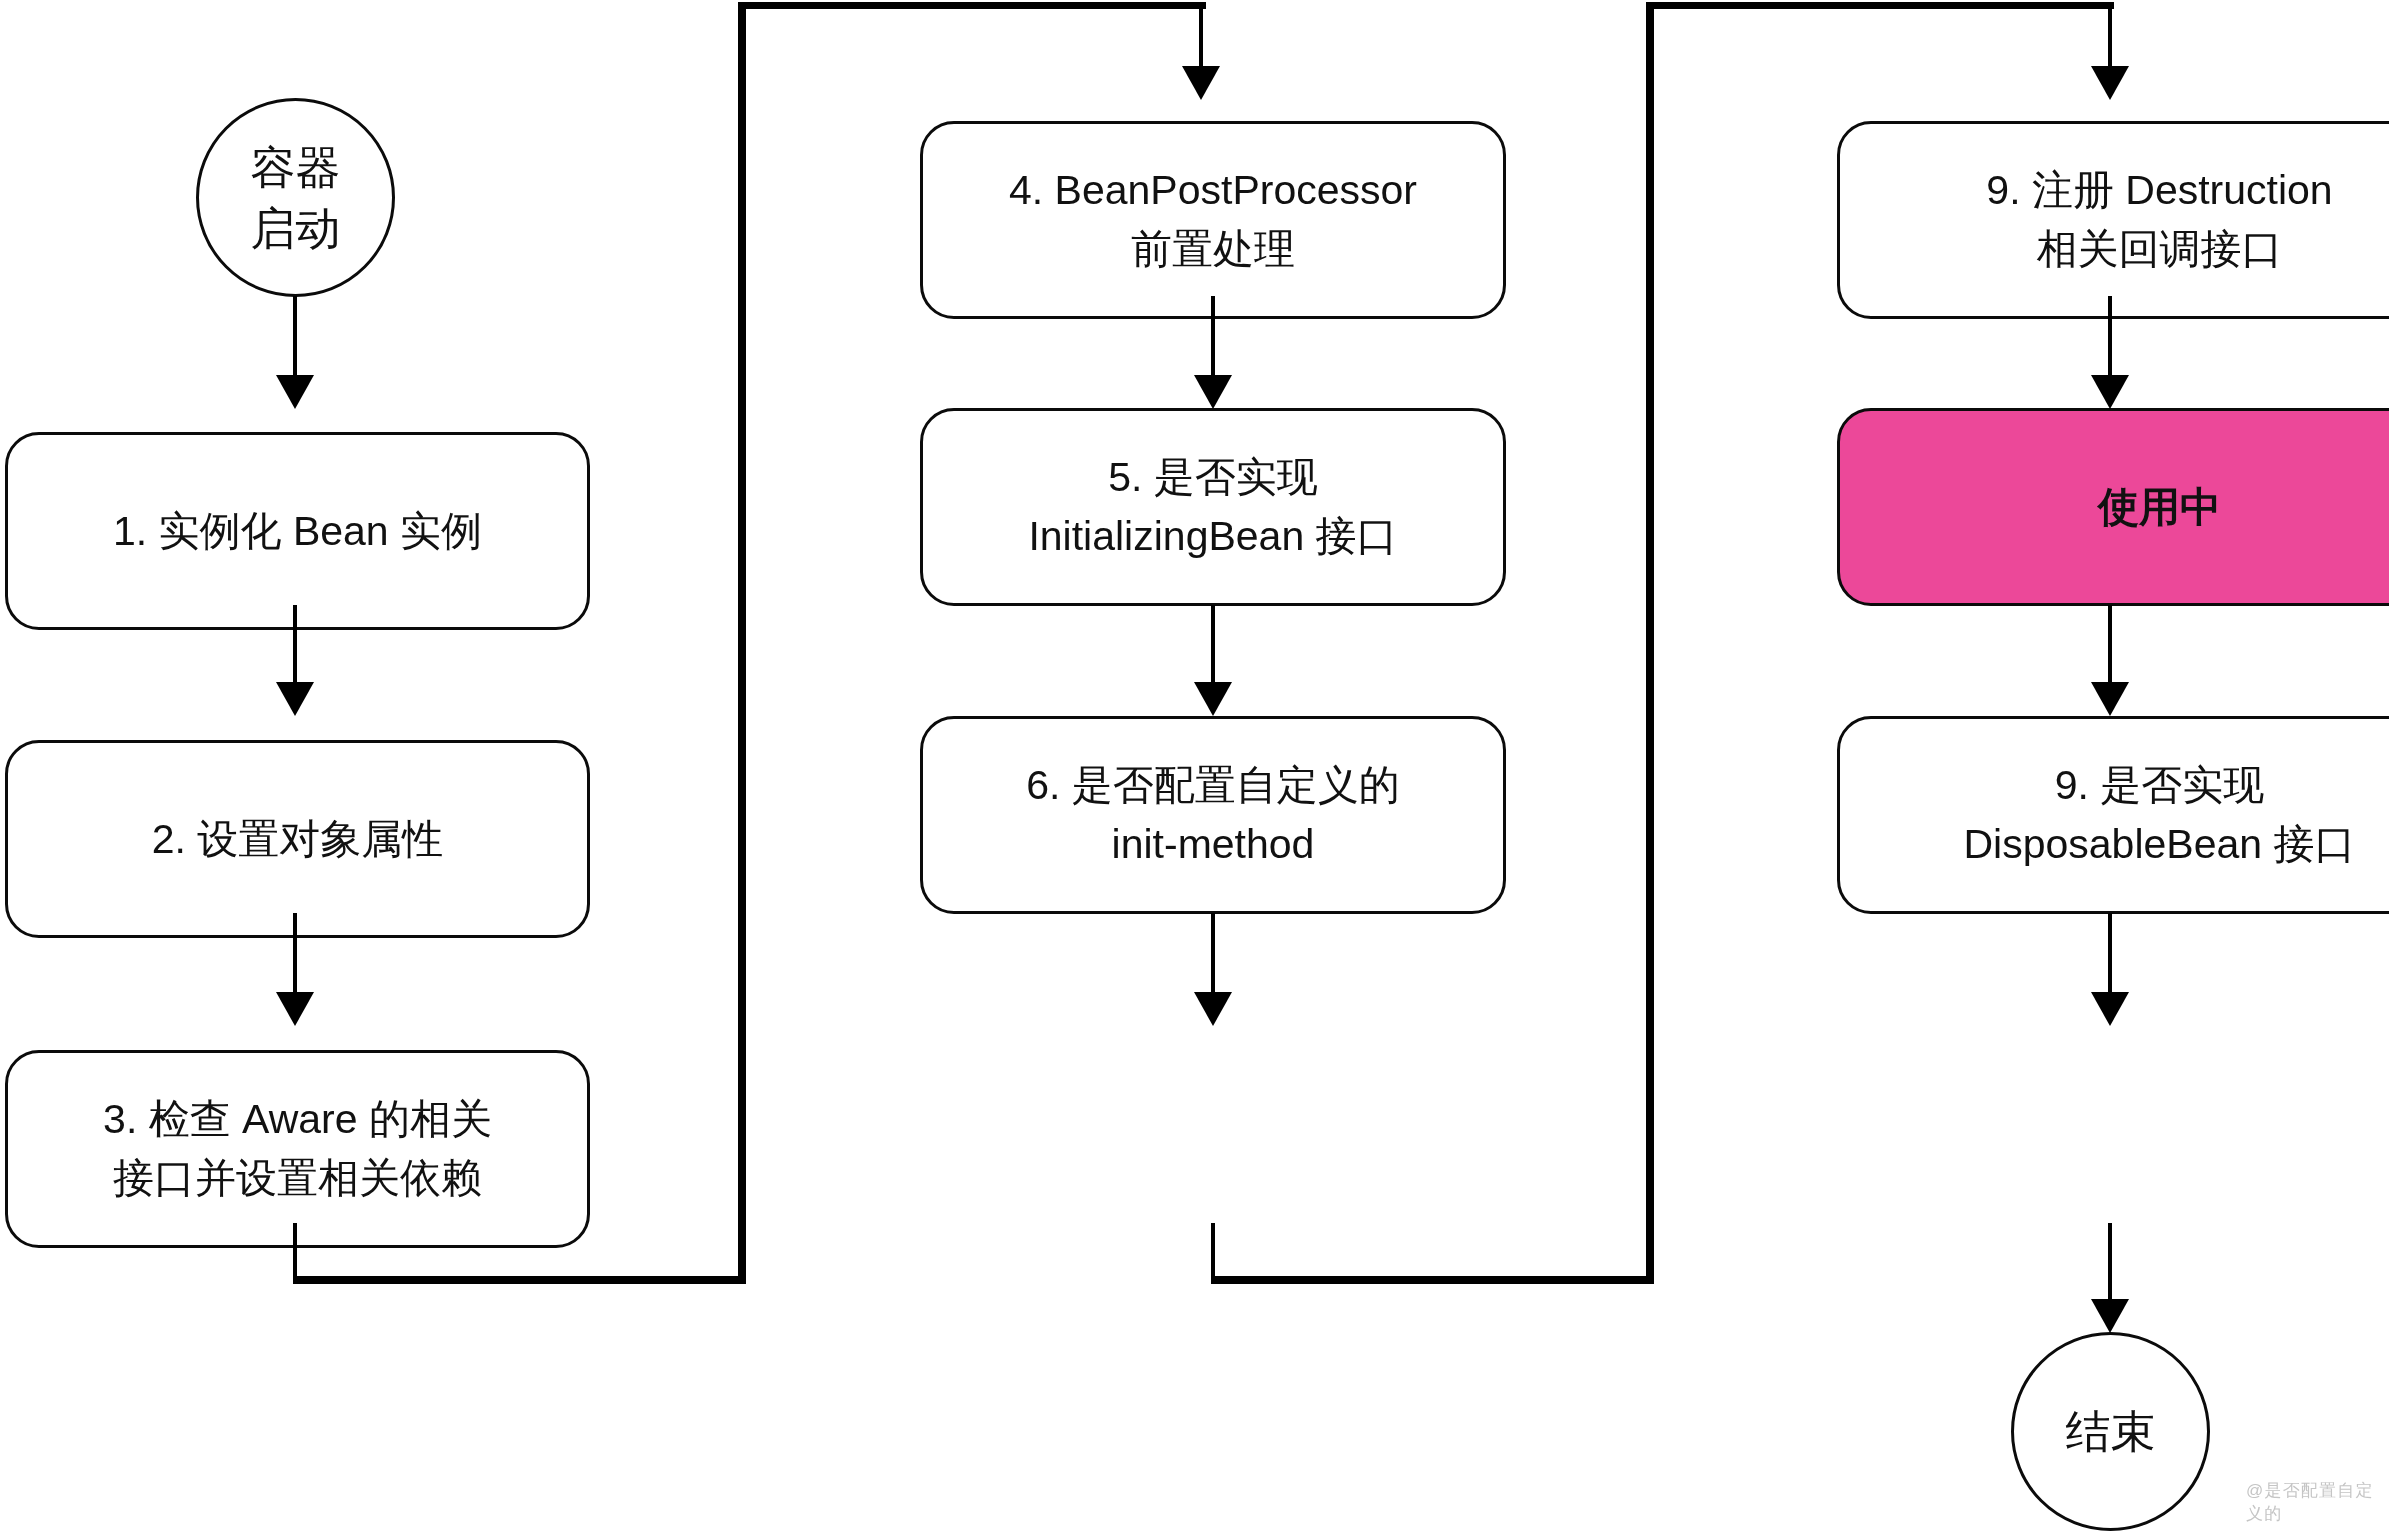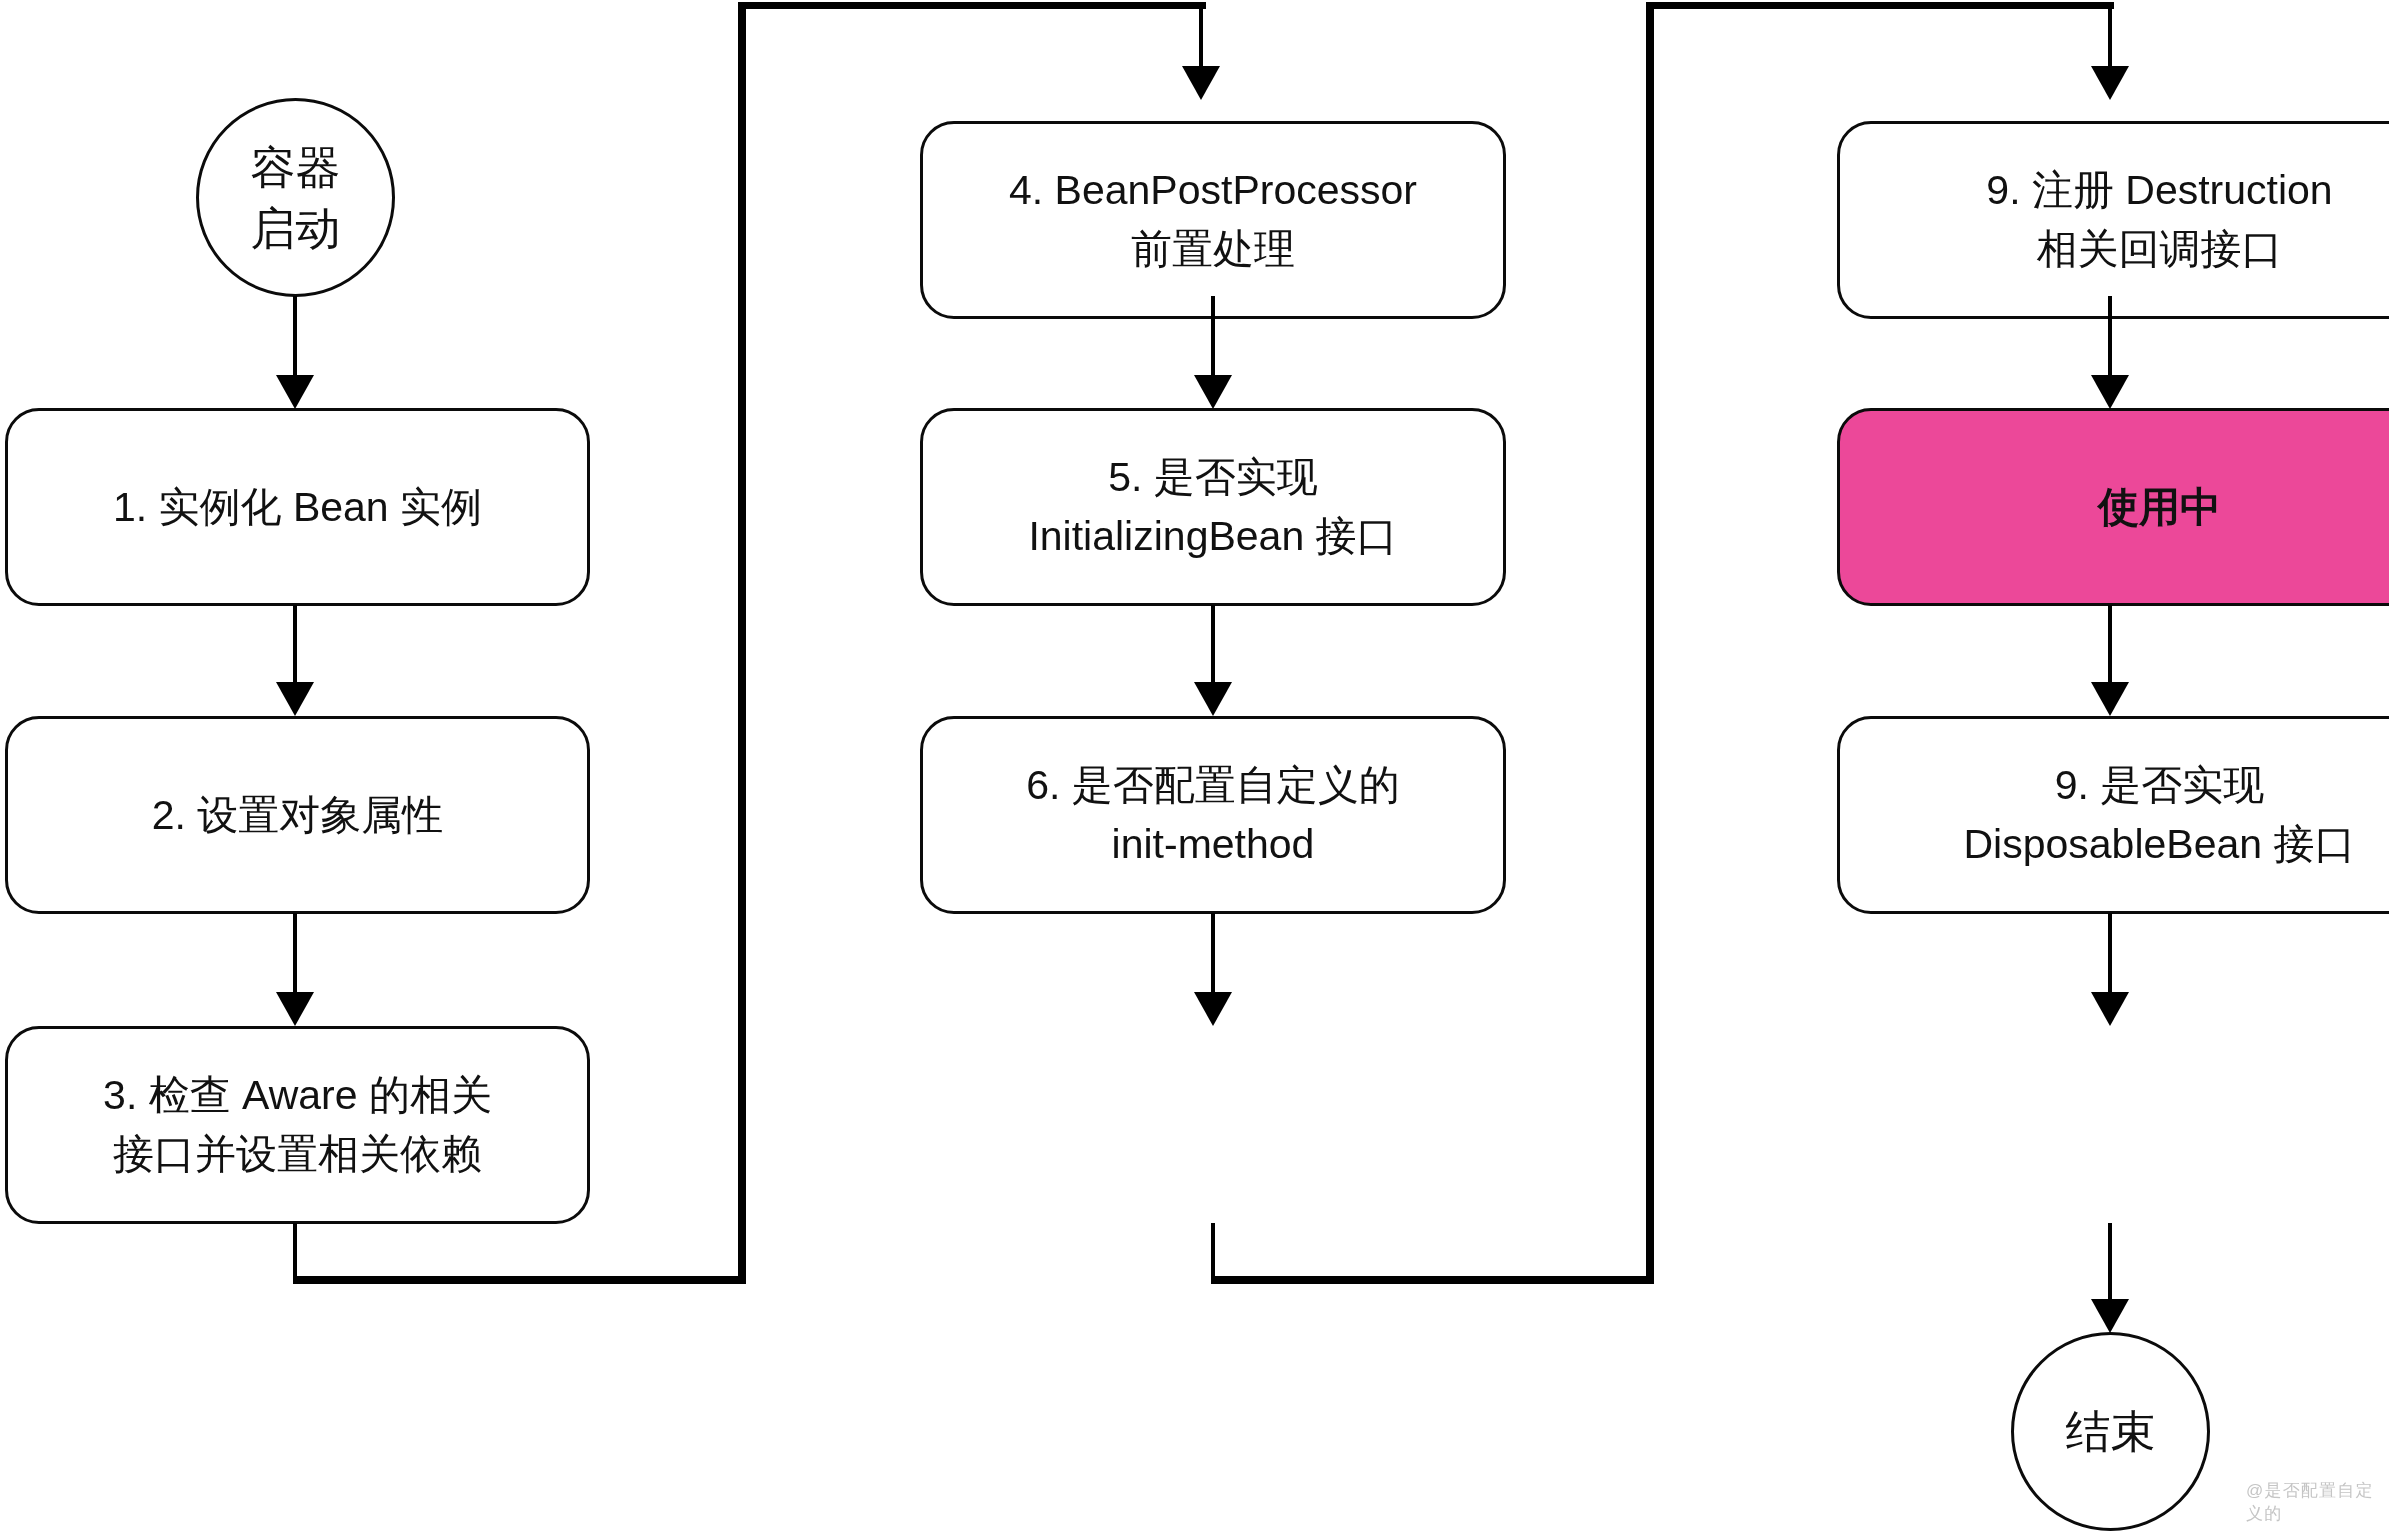--- a/index.html
+++ b/index.html
@@ -14,21 +14,21 @@
     position:absolute;
     box-sizing:border-box;
     display:flex;align-items:center;justify-content:center;
     text-align:center;
     white-space:pre-line;
     font-size:41px;line-height:59px;color:#111111;
     background:#ffffff;
     border:3.1px solid #0b0b0b;
   }
   .rect{border-radius:34px;height:198px;}
-  .col1{left:5px;width:585px;}
+  .col1{left:5px;width:585px;margin-top:24px;}
   .col2{left:920px;width:586px;}
   .col3{left:1837px;width:645px;}
   .row0{top:100px;margin-top:21px;}
   .row1{top:408px;}
   .row2{top:716px;}
   .row3{top:1026px;}
   .circle{
     border-radius:50%;
     width:199px;height:199px;
     font-size:45px;line-height:61px;

